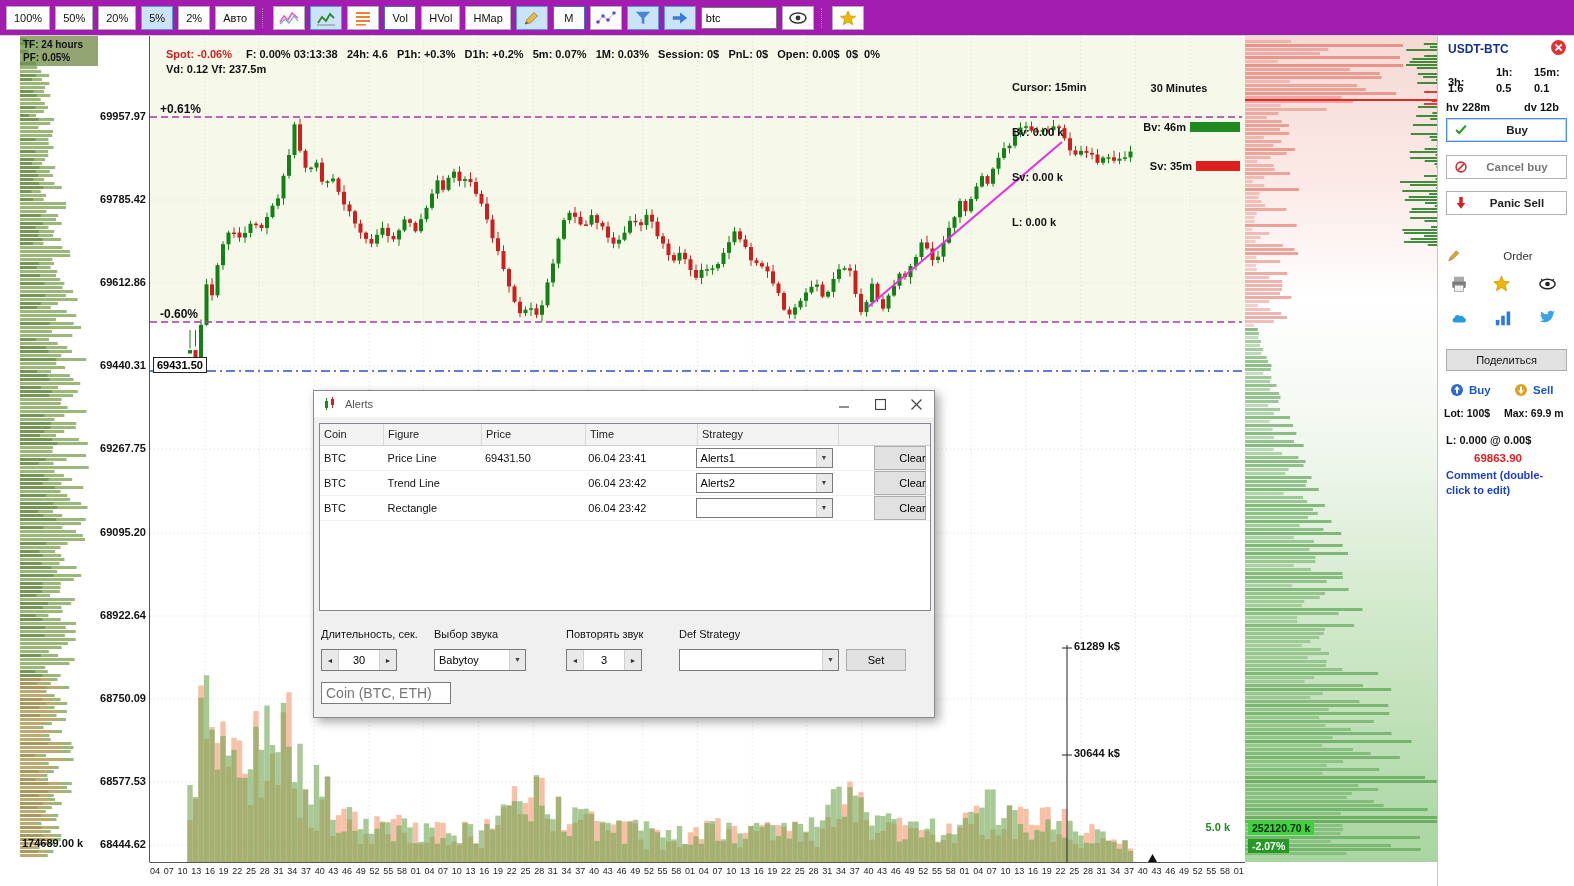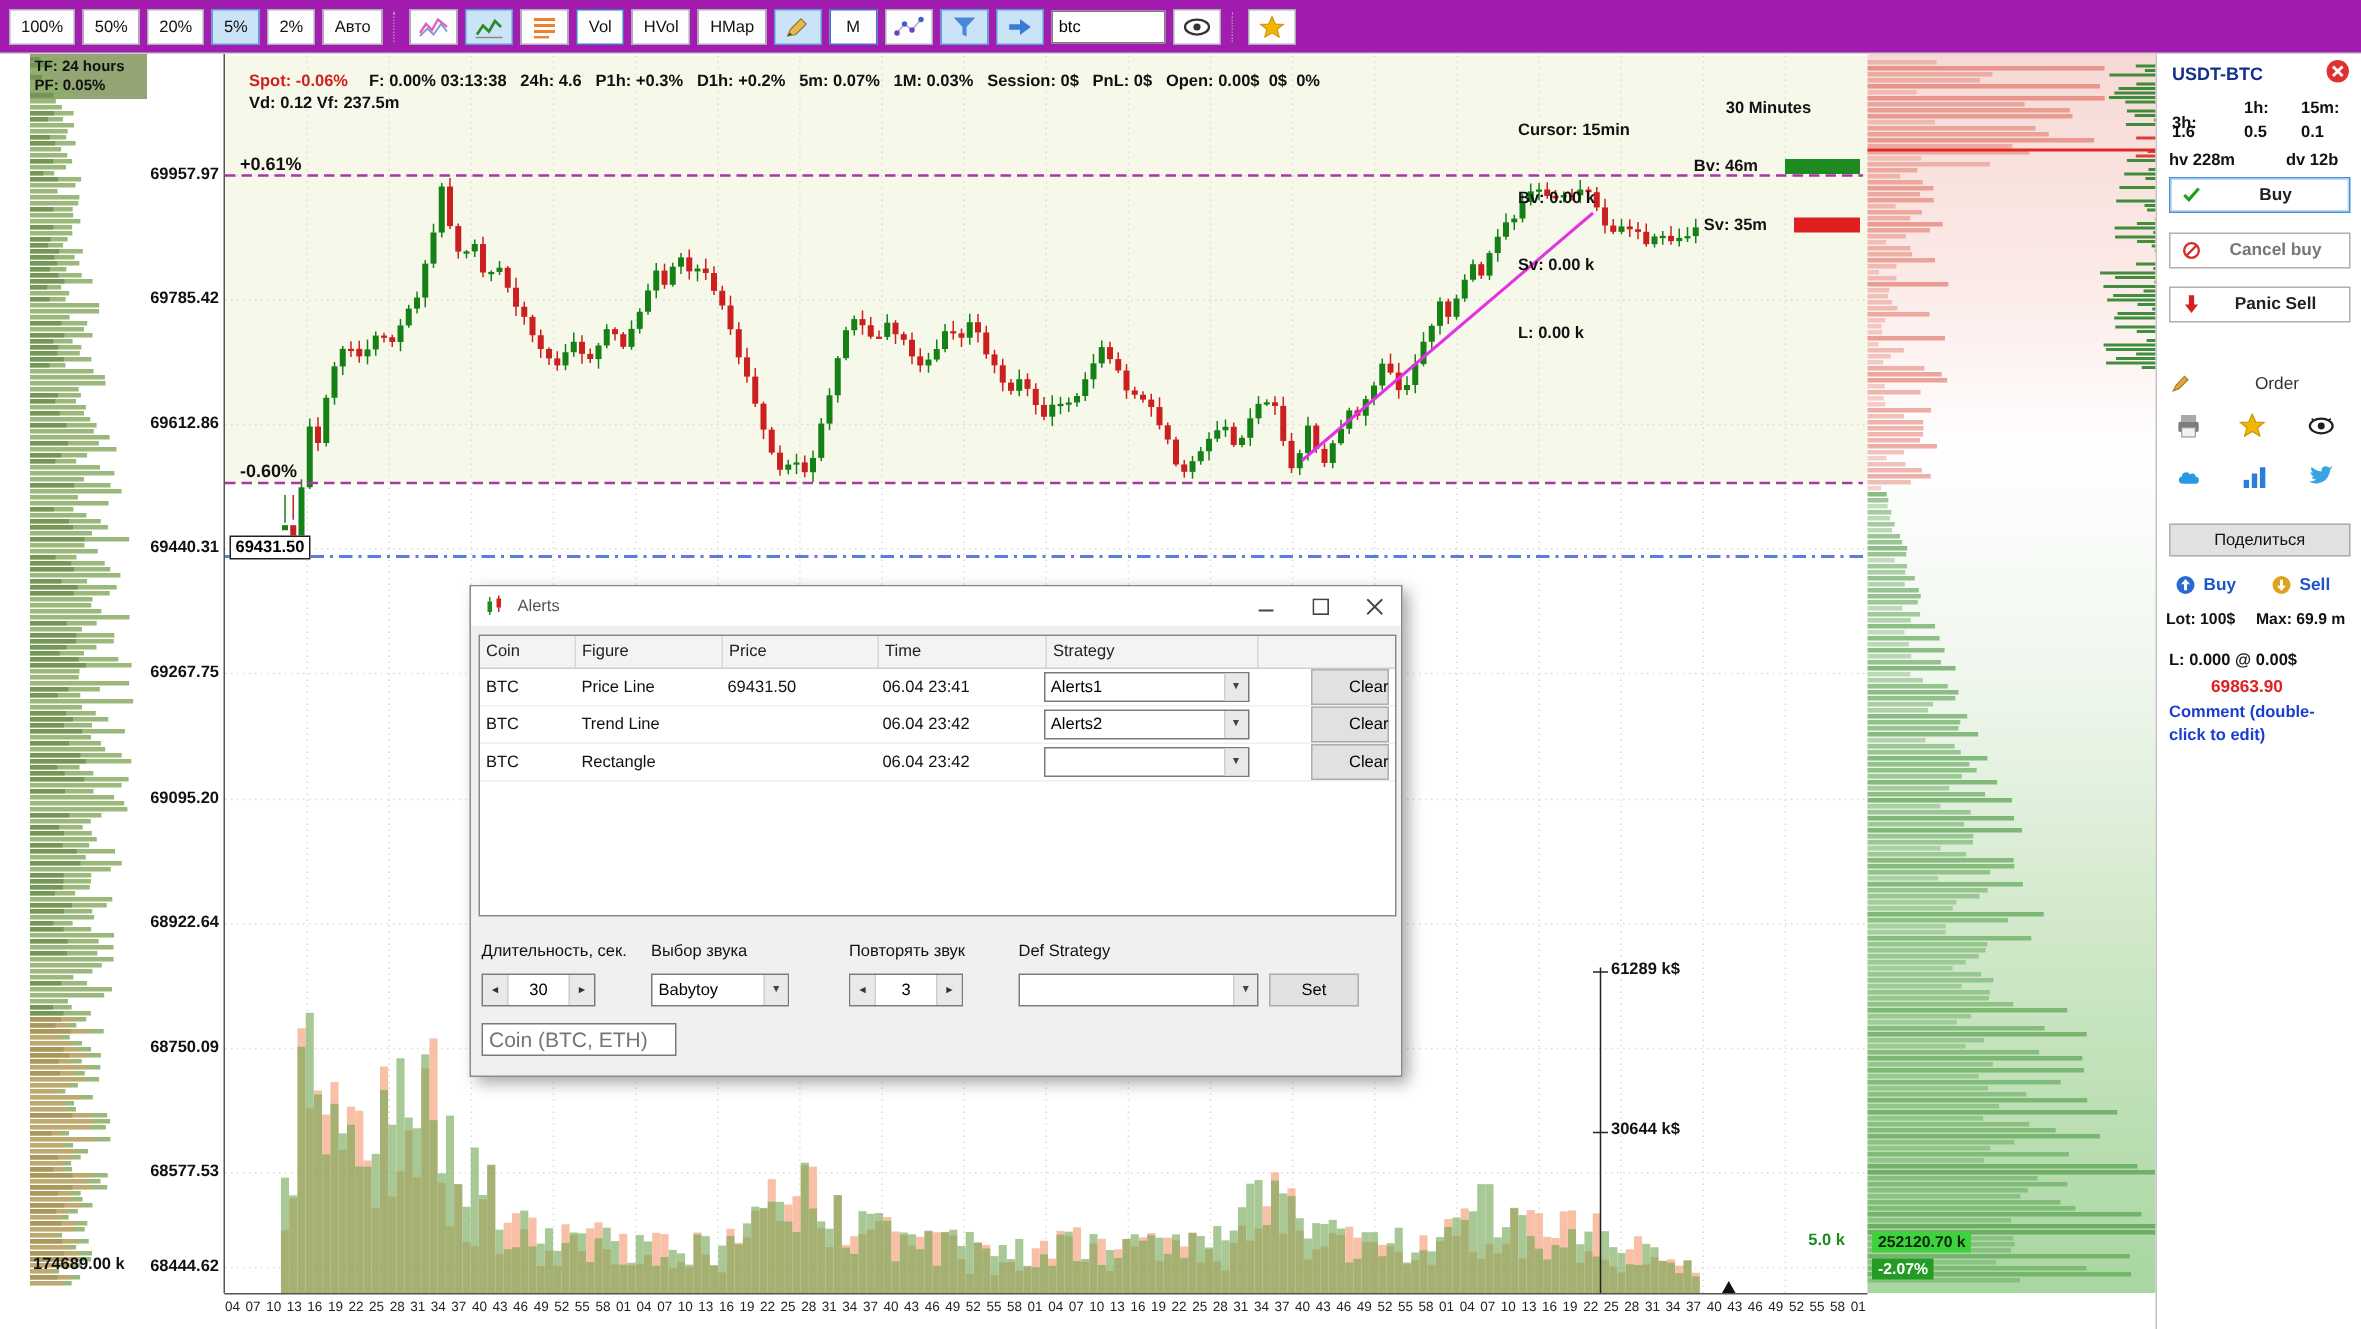--- a/index.html
+++ b/index.html
@@ -19,22 +19,22 @@
   #search-input{width:76px;height:22px;border:1px solid #7a7a7a;font-size:11px;padding:0 4px;box-sizing:border-box;}
 
   
   #chart-wrap{position:absolute;left:0;top:36px;width:1437px;height:850px;background:#fff;margin-left:20px;}
   #gfx{position:absolute;left:0;top:0;}
   .lbl{position:absolute;font-size:11px;font-weight:bold;color:#111;white-space:pre;}
   #info-line1{left:146px;top:12px;}
   #info-line2{left:146px;top:27px;}
   .spot-red{color:#d02020;margin-right:14px;}
   #cursor-block{left:992px;top:14px;line-height:15px;}
-  #legend-block{left:1098px;top:6px;width:122px;}
-  .legend-row{display:flex;align-items:center;gap:18px;justify-content:flex-end;margin-top:3px;}
+  #legend-block{left:1098px;top:22px;width:122px;}
+  .legend-row{display:flex;align-items:center;gap:4px;justify-content:flex-end;margin-top:3px;}
   .swatch{height:10px;}
   #band-upper-label{left:140px;top:66px;font-size:12px;}
   #band-lower-label{left:140px;top:271px;font-size:12px;}
   #price-line-label{left:133px;top:321px;background:#fff;border:1px solid #222;font-size:11px;font-weight:600;padding:0 3px;line-height:14px;}
   #total-volume{left:2px;top:801px;}
   #tf-block{left:3px;top:2px;line-height:13px;font-size:10px;font-weight:bold;color:#111;}
   #vscale-top{left:1054px;top:604px;}
   #vscale-mid{left:1054px;top:711px;}
   #br-vol{left:1148px;top:785px;width:62px;text-align:right;color:#1f8a1f;}
   #br-total{left:1228px;top:785px;background:#3ed33e;color:#063;color:#072807;padding:1px 4px;font-size:10.5px;font-weight:bold;}

